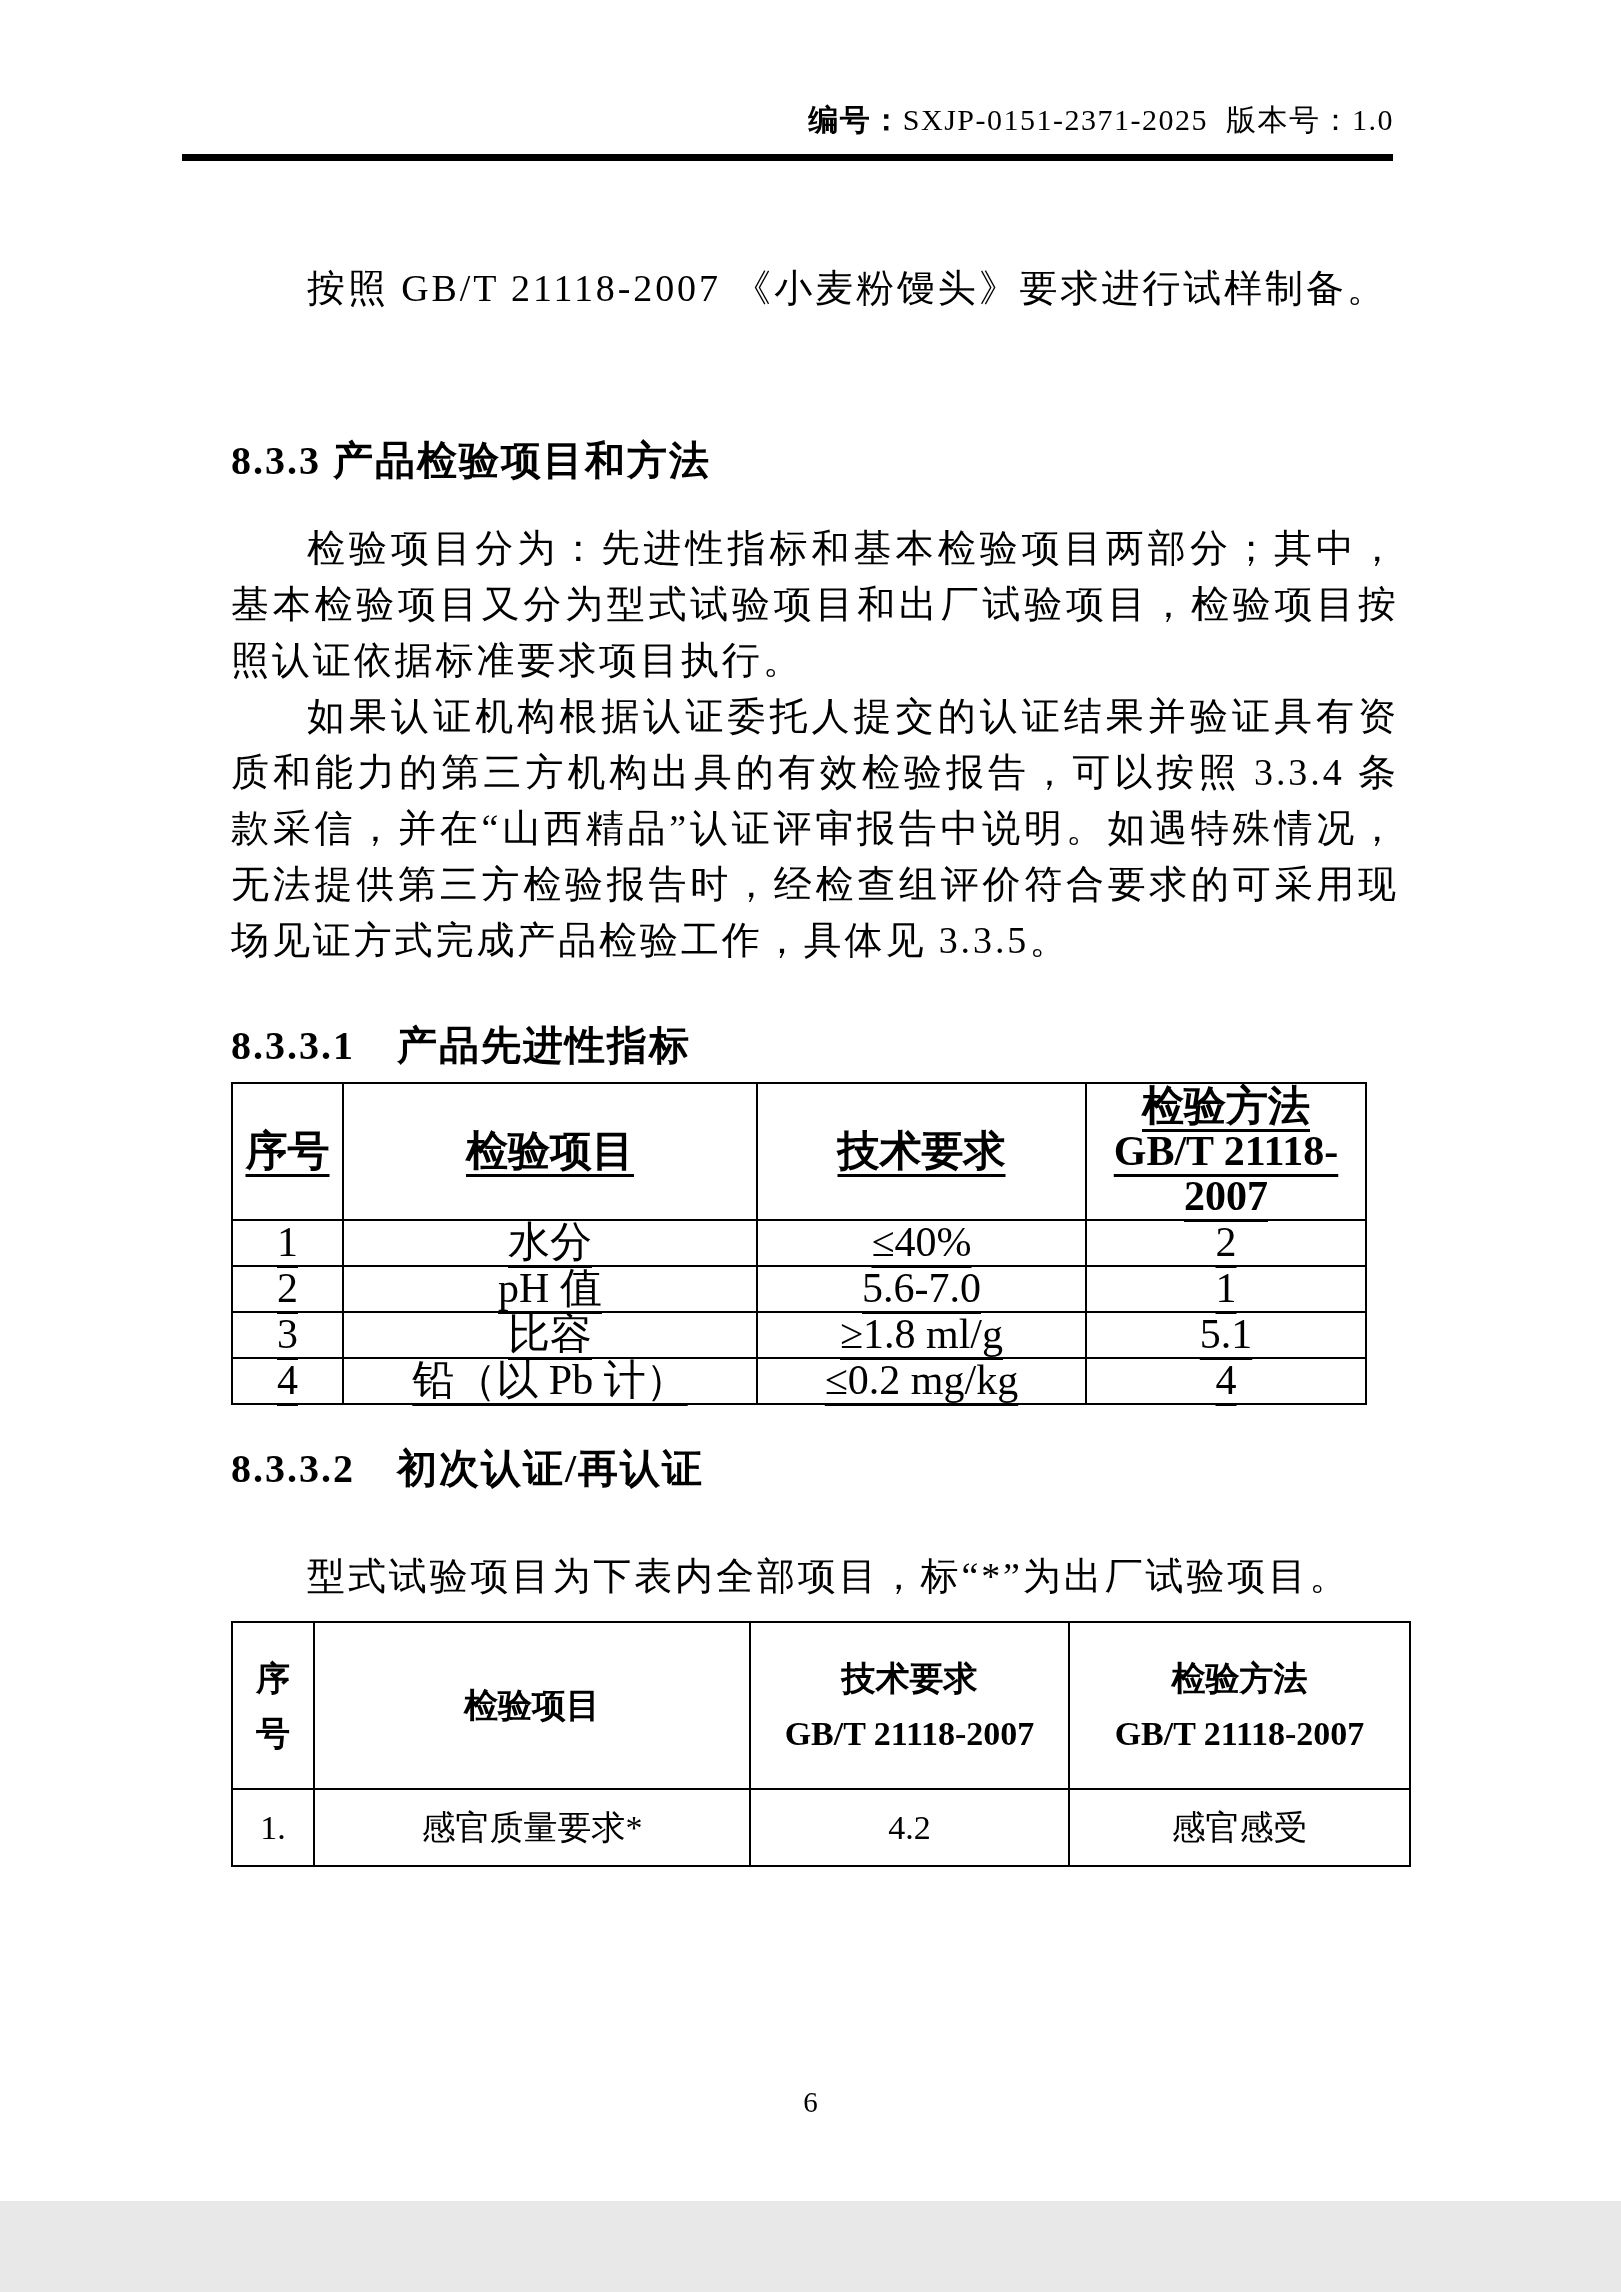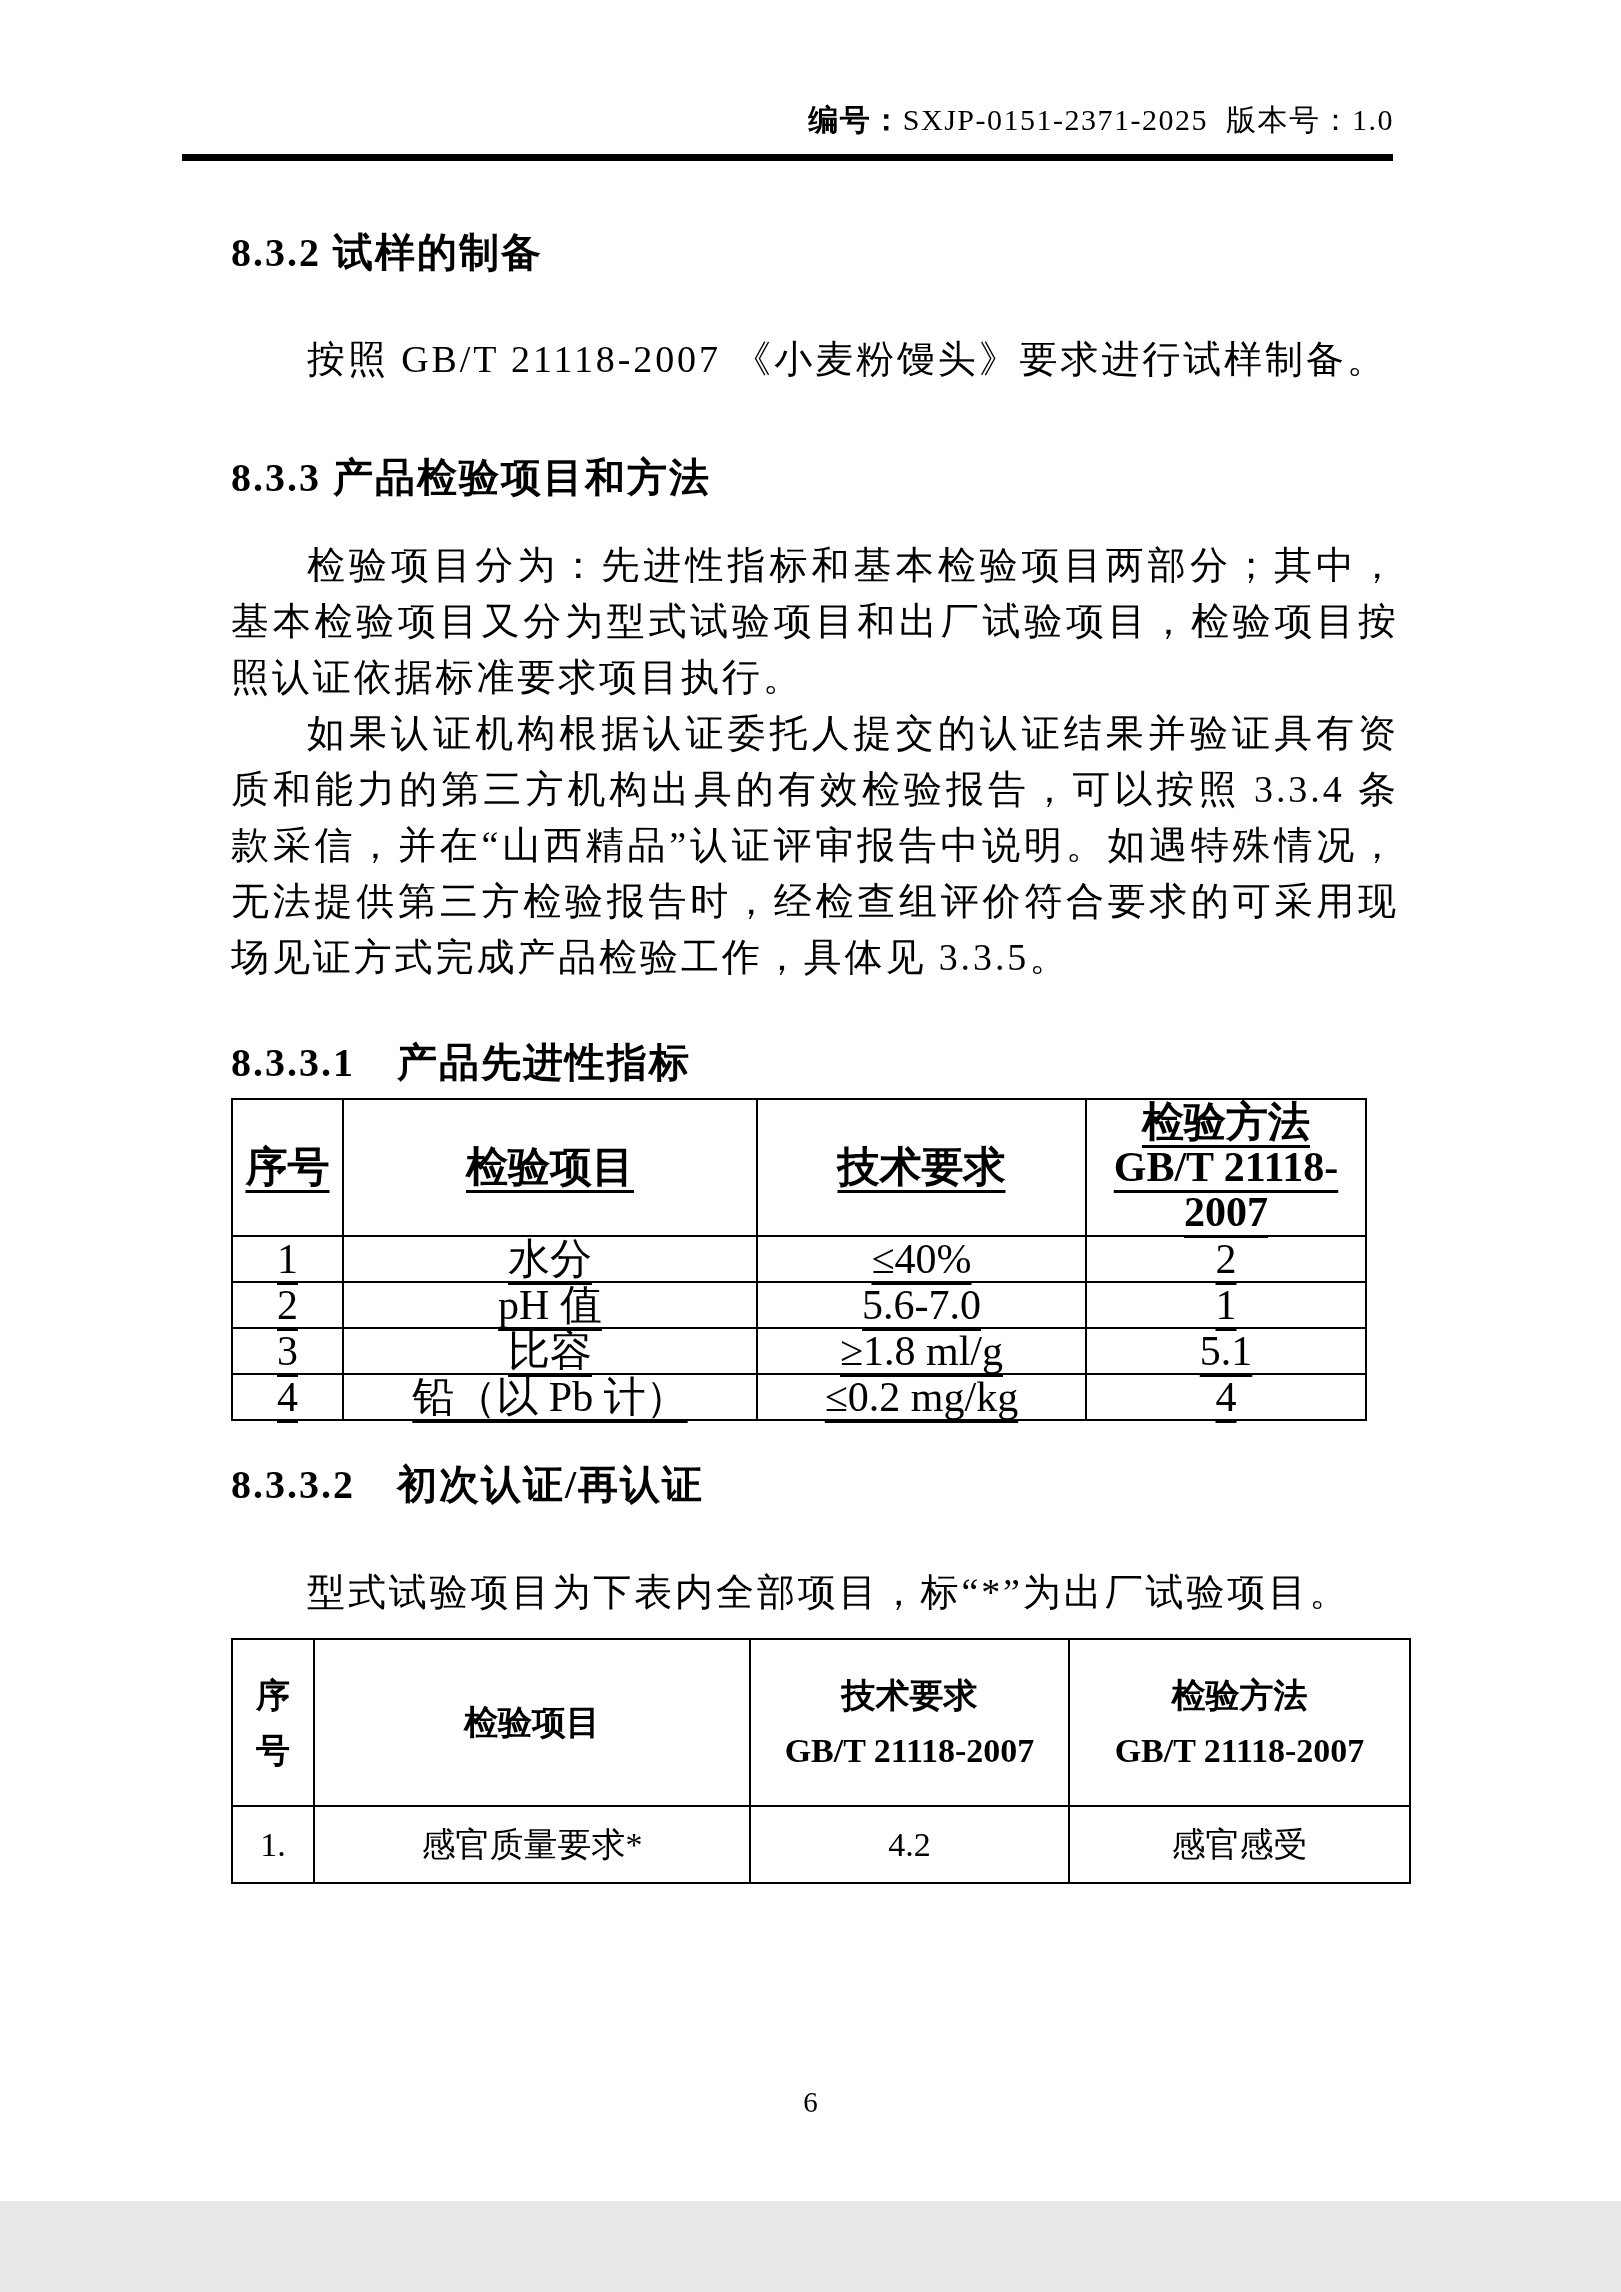--- a/index.html
+++ b/index.html
@@ -28,21 +28,21 @@
   
   .content {
     position:absolute; top:208px; left:231px; width:1168px;
   }
   .sec-heading {
     margin:0; font-size:40px; font-weight:bold;
     line-height:53px; letter-spacing:2px;
     white-space:pre-wrap;
   }
   .h-832  { margin-top:17.6px; }
-  .h-833  { margin-top:62px; }
+  .h-833  { margin-top:116px; }
   .h-8331 { margin-top:51px; }
   .h-8332 { margin-top:37px; }
   .para {
     margin:0; font-size:38px; line-height:56px;
     letter-spacing:2.9px; text-align:justify; text-indent:2em;
   }
   .p-832  { margin-top:51px; line-height:59px; }
   .p1-833 { margin-top:33px; }
   .p2-833 { margin-top:0; }
   .intro-8331 { margin-top:49px; line-height:59px; }
@@ -73,21 +73,20 @@
 <body>
 
 <div class="page">
 
   <div class="doc-header"><span class="lbl-bold">编号：</span><span>SXJP-0151-2371-2025</span><span>  </span><span>版本号：</span><span>1.0</span></div>
 
   <div class="header-rule"></div>
 
   <div class="content">
 
-    <h2 class="sec-heading h-832">8.3.2 试样的制备</h2>
     <p class="para p-832">按照 GB/T 21118-2007 《小麦粉馒头》要求进行试样制备。</p>
 
     <h2 class="sec-heading h-833">8.3.3 产品检验项目和方法</h2>
     <p class="para p1-833">检验项目分为：先进性指标和基本检验项目两部分；其中，基本检验项目又分为型式试验项目和出厂试验项目，检验项目按照认证依据标准要求项目执行。</p>
     <p class="para p2-833">如果认证机构根据认证委托人提交的认证结果并验证具有资质和能力的第三方机构出具的有效检验报告，可以按照 3.3.4 条款采信，并在“山西精品”认证评审报告中说明。如遇特殊情况，无法提供第三方检验报告时，经检查组评价符合要求的可采用现场见证方式完成产品检验工作，具体见 3.3.5。</p>
 
     <h2 class="sec-heading h-8331">8.3.3.1　产品先进性指标</h2>
 
     <table class="t1">
       <colgroup>

